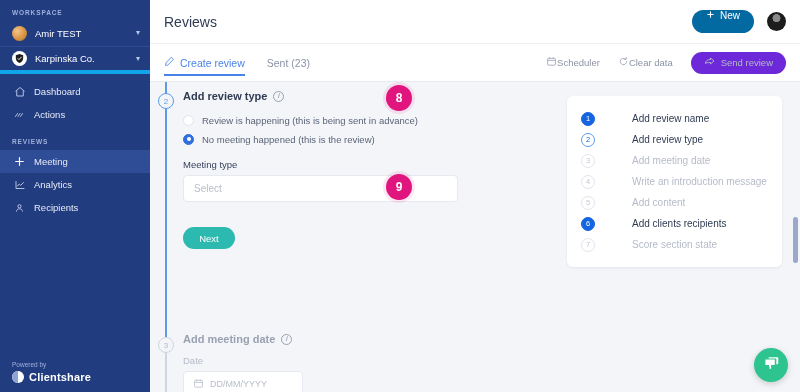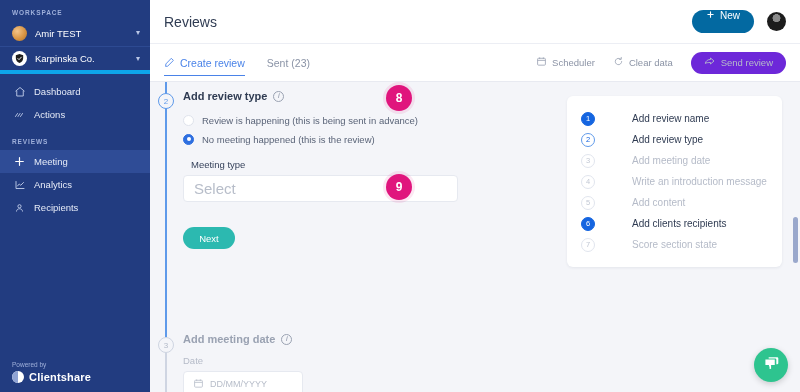--- a/index.html
+++ b/index.html
@@ -97,36 +97,36 @@
     font-size: 10px; border: none; cursor: pointer;
   }
   .avatar-top {
     width: 19px; height: 19px; border-radius: 50%;
     background: radial-gradient(circle at 50% 32%, #8a8a8a 0 24%, #1c1c1c 26%);
     margin-left: 13px; cursor: pointer;
   }
 
   .tabbar {
     height: 38px; background: #ffffff;
-    display: flex; padding: 0 14px;
+    display: flex; align-items: center; padding: 0 14px;
     border-bottom: 1px solid #e8eaf1;
   }
   .tab {
     display: flex; align-items: center; gap: 5px;
     font-size: 10.5px; color: #8a93a6; height: 38px;
     margin-right: 22px; cursor: pointer; position: relative;
   }
   .tab.active { color: #4a83e8; }
   .tab.active:after {
     content: ""; position: absolute; left: 0; right: 0; bottom: 6px;
     height: 1.5px; background: #4a83e8;
   }
   .topactions { margin-left: auto; display: flex; align-items: center; gap: 18px; }
   .taction {
-    display: flex; align-items: center; gap: 5px;
+    display: flex; align-items: center; 
     font-size: 9.5px; color: #8b93a5; cursor: pointer;
   }
   .send-btn {
     display: flex; align-items: center; gap: 5px;
     font-size: 9.5px; color: #b6bcc9; background: #6d28d9;
     border-radius: 12px; height: 22px; padding: 8px 13px;
     border: none; cursor: pointer;
   }
 
   
@@ -169,26 +169,26 @@
     width: 11px; height: 11px; border-radius: 50%;
     background: #ffffff; border: 1px solid #dfe3ec; flex: 0 0 11px;
   }
   .radio.on {
     background: #2e6fe0; border-color: #2e6fe0;
     display: flex; align-items: center; justify-content: center;
   }
   .radio.on:after { content: ""; width: 4px; height: 4px; border-radius: 50%; background: #ffffff; }
   .radio-label { font-size: 9.5px; color: #5a6478; }
 
-  .field-label { font-size: 9.5px; color: #37435c; margin: 12px 0 5px 8px; font-weight: 400; }
+  .field-label { font-size: 9.5px; color: #37435c; margin: 12px 0 5px 0; font-weight: 400; }
   .select-box {
     width: 275px; height: 27px; background: #ffffff;
     border: 1px solid #e6e9f0; border-radius: 4px;
     display: flex; align-items: center; padding: 0 10px;
-    font-size: 15px; color: #b7bdc9; cursor: pointer;
+    font-size: 10px; color: #b7bdc9; cursor: pointer;
   }
   .next-btn {
     margin-top: 25px; width: 52px; height: 22px;
     background: #2cb9b0; color: #ffffff; border: none;
     border-radius: 11px; font-size: 9.5px; cursor: pointer;
   }
   .date-input {
     width: 120px; height: 26px; background: #ffffff;
     border: 1px solid #e6e9f0; border-radius: 4px;
     display: flex; align-items: center; gap: 6px; padding: 0 9px;

